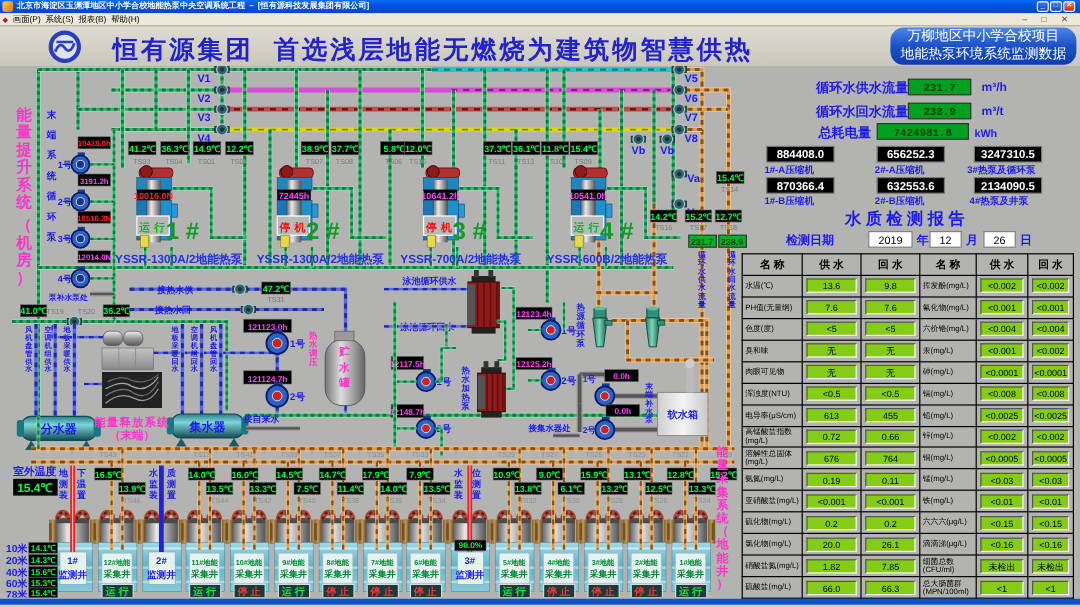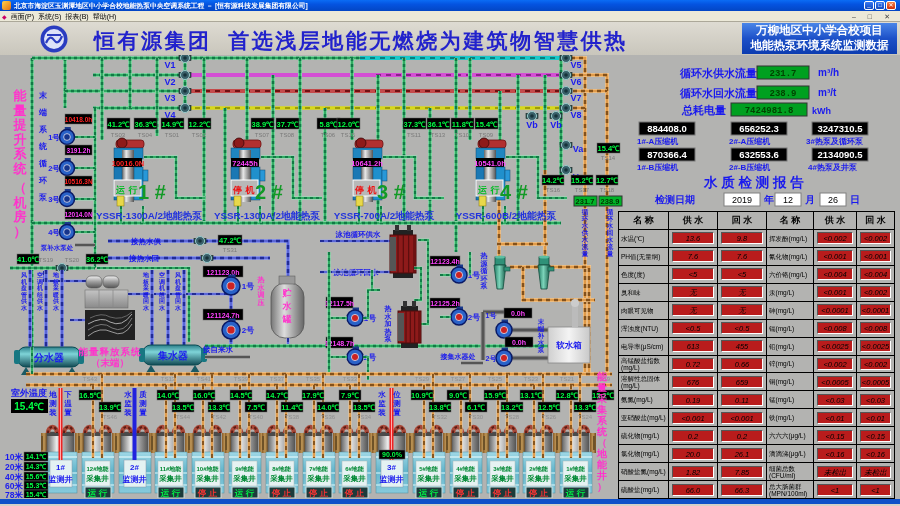--- a/index.html
+++ b/index.html
@@ -13,30 +13,30 @@
   border:1px solid #fff; color:#fff; font-size:6px; line-height:6px; text-align:center; }
 #menu { position:absolute; left:0; top:11px; width:900px; height:11px; background:#ece9d8;
   font-size:7px; color:#000; line-height:11px; border-bottom:1px solid #aca899; }
 #menu span { margin-right:4px; }
 #banner { position:absolute; left:0; top:22px; width:900px; height:33px;
   background:linear-gradient(180deg,#dedbd2,#c9c6bc); }
 #slogan { position:absolute; left:94px; top:27px; width:560px; font-size:21px; color:#2222cc;
   font-weight:bold; white-space:nowrap; letter-spacing:2.5px; }
 #proj { position:absolute; left:742px; top:23px; width:155px; height:31px; text-align:center;
   background:linear-gradient(180deg,#4a86e8 0%,#1c50c8 50%,#0c3cb0 100%);
-  color:#fff; font-weight:bold; font-size:11.5px; line-height:15px; }
+  color:#fff; font-weight:normal; font-size:11.5px; line-height:15px;border-radius:11px; }
 #diag { position:absolute; left:0; top:55px; }
 #wqt { position:absolute; left:618px; top:211px; border-collapse:collapse; table-layout:fixed; width:276px;border-radius:24px; }
 #wqt td { border:1px solid #000; height:17.95px; font-size:6.3px; color:#000; padding:0;
   text-align:center; vertical-align:middle; overflow:hidden; }
 #wqt td.lb { font-size:6.5px; text-align:left; padding-left:2px; line-height:7px; }
 #wqt tr.hd td { font-size:9px; font-weight:bold; }
-#wqt .vc { margin:2px 3px; background:#b91c1c; border:1px solid #888;
+#wqt .vc { margin:2px 3px; background:#84cc16; border:1px solid #888;
   border-top-color:#555; border-left-color:#555; border-bottom-color:#fff; border-right-color:#fff;
-  font-size:7.5px; height:12px; line-height:12px;font-style:italic; }
+  font-size:7.5px; height:12px; line-height:12px; }
 #bot { position:absolute; left:0; top:499px; width:900px; height:5px; background:#1050c8; }
 #bot2 { position:absolute; left:0; top:504px; width:900px; height:2px; background:#d4d0c8; }
 </style></head>
 <body>
 <div id="scr">
   <div id="title">北京市海淀区玉渊潭地区中小学合校地能热泵中央空调系统工程 － [恒有源科技发展集团有限公司]</div>
   <div id="tic"></div>
   <div class="tb" style="right:26px;background:linear-gradient(180deg,#3a7af0,#1048c0);">_</div>
   <div class="tb" style="right:15px;background:linear-gradient(180deg,#3a7af0,#1048c0);">□</div>
   <div class="tb" style="right:4px;background:linear-gradient(180deg,#f0824a,#d02c08);">✕</div>
@@ -1460,21 +1460,21 @@
           <td>
             <div class="vc">&lt;0.002</div>
           </td>
         </tr>
 <tr>
           <td class="lb">溶解性总固体(mg/L)</td>
           <td>
             <div class="vc">676</div>
           </td>
           <td>
-            <div class="vc">659</div>
+            <div class="vc">764</div>
           </td>
           <td class="lb">铜(mg/L)</td>
           <td>
             <div class="vc">&lt;0.0005</div>
           </td>
           <td>
             <div class="vc">&lt;0.0005</div>
           </td>
         </tr>
 <tr>

